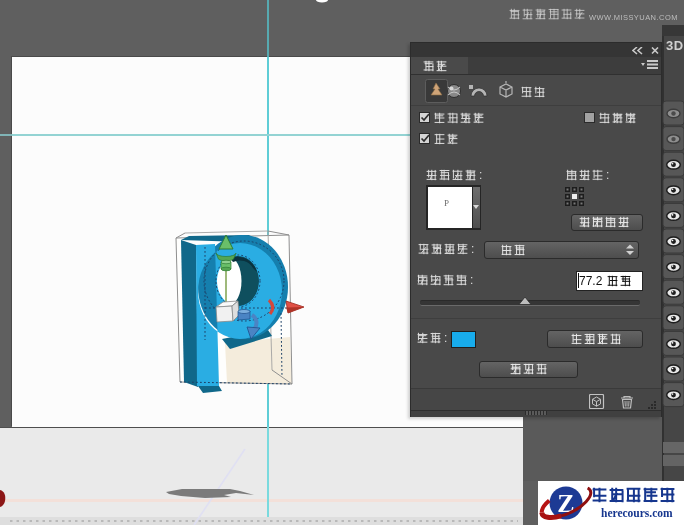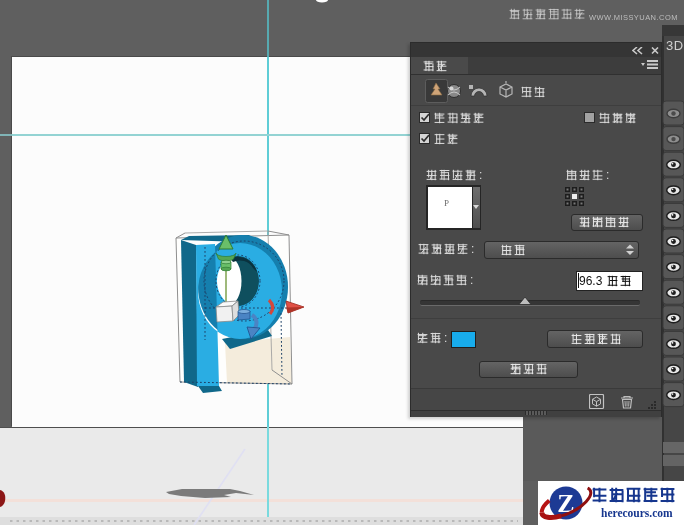--- a/index.html
+++ b/index.html
@@ -6,21 +6,21 @@
 body{width:684px;height:525px;position:relative;overflow:hidden;background:#5f5f5f;font-family:"Liberation Sans",sans-serif;}
 .abs{position:absolute;}
 #canvas{left:12px;top:57px;width:511px;height:370px;background:#fcfcfc;box-shadow:-1px -1px 0 #4a4a4a;}
 #paste{left:0;top:427px;width:523px;height:98px;background:#eaeaea;border-top:1px solid #4e4e4e;}
 #rightlow{left:523px;top:410px;width:139px;height:71px;background:#5a5a5a;}
 
 .vg{width:2px;background:#5ac3cd;}
 .hg{height:2px;background:#93d3d3;}
 
 #strip{left:662px;top:25px;width:22px;height:456px;background:#464646;border-left:2px solid #313131;}
-#strip3d{left:666px;top:38px;color:#cfcfcf;font-size:13px;font-weight:normal;letter-spacing:0.5px;}
+#strip3d{left:666px;top:38px;color:#cfcfcf;font-size:13px;font-weight:bold;letter-spacing:0.5px;}
 
 #panel{left:410px;top:42px;width:252px;height:375px;background:#494949;border:1px solid #2c2c2c;box-sizing:border-box;box-shadow:-2px 2px 3px rgba(0,0,0,0.18);}
 #panel .tbar{left:0;top:0;width:250px;height:14px;background:#353535;}
 #panel .tabrow{left:0;top:14px;width:250px;height:17px;background:#3d3d3d;border-bottom:1px solid #303030;}
 #panel .tab{left:0;top:0;width:57px;height:17px;background:#4a4a4a;}
 #panel .iconrow{left:0;top:32px;width:250px;height:30px;border-bottom:1px solid #3e3e3e;}
 .cjk{color:#dcdcdc;}
 .cb{width:11px;height:11px;background:#d4d4d4;border:1px solid #2a2a2a;box-sizing:border-box;}
 .cb.u{background:#a2a2a2;}
 .btn{background:linear-gradient(#646464,#4d4d4d);border:1px solid #2b2b2b;border-radius:3px;box-sizing:border-box;color:#e4e4e4;font-size:12px;text-align:center;}
@@ -323,21 +323,21 @@
 
   <div class="abs cjk" style="left:6px;top:231px" t="凸出深度:" s="12">
       <svg width="59" height="14" style="display:block">
         <path transform="translate(0,0)" d="M0.6,2.003744140625L10.4,2.003744140625M0.6985076904296875,6.77330322265625L10.4,6.77330322265625M0.6,9.955681640625L10.4,9.955681640625M1.5139259643554688,0.8L1.5139259643554688,8.837158203125M5.265443603515625,0.8L5.265443603515625,11.2M9.832199340820313,3.0073657226562496L9.832199340820313,11.2M1.6400000000000001,3.6185498046875004L9.360000000000001,3.6185498046875004M6.918318481445313,4.199999999999999L3.8869873046875,10.2" stroke="currentColor" stroke-width="1" fill="none"></path>
         <path transform="translate(13,0)" d="M0.6,2.64505419921875L10.4,2.64505419921875M1.40948486328125,6.025438232421876L10.4,6.025438232421876M0.6,10.236375L10.4,10.236375M1.757897155761719,0.8L1.757897155761719,8.025185546875M5.666661010742188,0.8L5.666661010742188,11.2M9.907978271484374,2.6664489746093754L9.907978271484374,11.2M7.7396655273437505,4.199999999999999L3.9076489257812503,10.2" stroke="currentColor" stroke-width="1" fill="none"></path>
         <path transform="translate(26,0)" d="M0.6,1.868005859375L10.4,1.868005859375M2.6753265380859377,5.935079345703125L10.4,5.935079345703125M0.6,10.6936474609375L10.4,10.6936474609375M2.9699742431640628,0.8L2.9699742431640628,9.14279296875M5.57476806640625,0.8L5.57476806640625,11.2M9.095099853515626,3.551470947265625L9.095099853515626,11.2M1.6400000000000001,4.163800781250001L9.360000000000001,4.163800781250001" stroke="currentColor" stroke-width="1" fill="none"></path>
         <path transform="translate(39,0)" d="M0.6,2.0060102539062497L10.4,2.0060102539062497M0.8964752197265624,6.637764892578125L10.4,6.637764892578125M0.6,10.2838427734375L10.4,10.2838427734375M1.8132644042968753,0.8L1.8132644042968753,6.987148437499999M5.248001708984376,0.8L5.248001708984376,11.2M9.315940795898438,2.63717041015625L9.315940795898438,11.2M1.6400000000000001,3.9188574218750007L9.360000000000001,3.9188574218750007" stroke="currentColor" stroke-width="1" fill="none"></path>
         <text x="53" y="10" font-size="12" fill="currentColor" font-family="Liberation Sans">:</text>
       </svg>
     </div>
-  <div class="abs" id="depthin"><span style="margin-left:2px">96.3 </span></div>
+  <div class="abs" id="depthin"><span style="margin-left:2px">77.2 </span></div>
   <div class="abs" style="left:167px;top:230px;width:1px;height:15px;background:#111"></div>
   <div class="abs cjk" style="left:196px;top:232px;color:#111" t="像素" s="12">
       <svg width="26" height="14" style="display:block">
         <path transform="translate(0,0)" d="M0.6,1.6182954101562501L10.4,1.6182954101562501M2.9198699951171876,5.514063110351563L10.4,5.514063110351563M0.6,10.23678125L10.4,10.23678125M2.3056749267578125,0.8L2.3056749267578125,10.703779296875M5.390497680664063,0.8L5.390497680664063,11.2M9.237201049804687,1.98704345703125L9.237201049804687,11.2" stroke="currentColor" stroke-width="1" fill="none"></path>
         <path transform="translate(13,0)" d="M0.6,1.48777490234375L10.4,1.48777490234375M2.21912841796875,6.342741699218751L10.4,6.342741699218751M0.6,10.29837890625L10.4,10.29837890625M3.0611404418945316,0.8L3.0611404418945316,6.8879589843749995M5.321717041015625,0.8L5.321717041015625,11.2M9.420610107421874,2.50710693359375L9.420610107421874,11.2M1.6400000000000001,3.9794013671875L9.360000000000001,3.9794013671875" stroke="currentColor" stroke-width="1" fill="none"></path>
       </svg>
     </div>
   <div class="abs" id="slider"></div>
   <svg class="abs" id="thumb" width="14" height="10">
       <path d="M7,1 L13,8.5 L1,8.5 Z" fill="#bdbdbd" stroke="#2a2a2a" stroke-width="0.8"></path>

